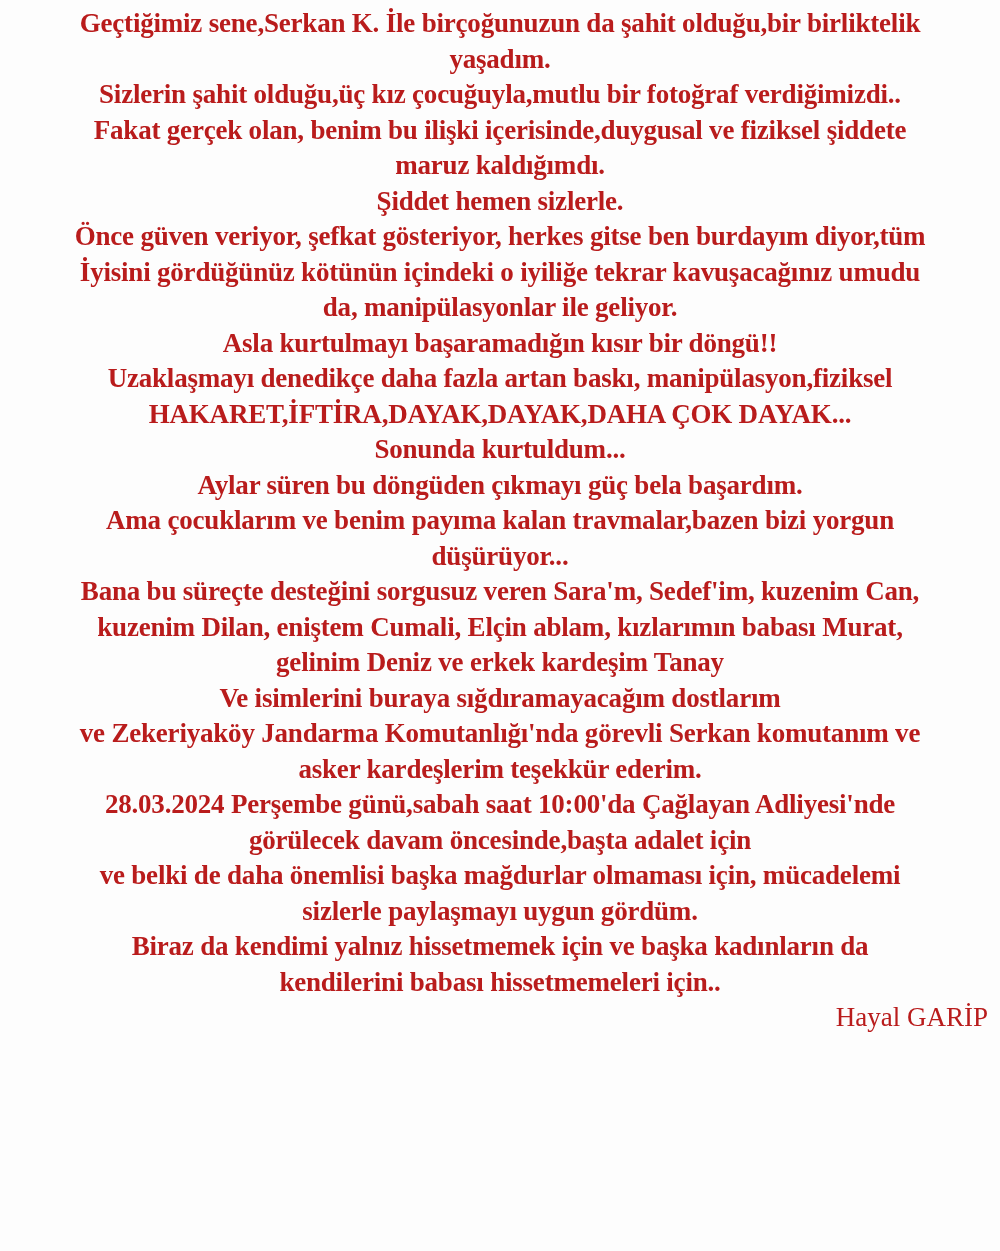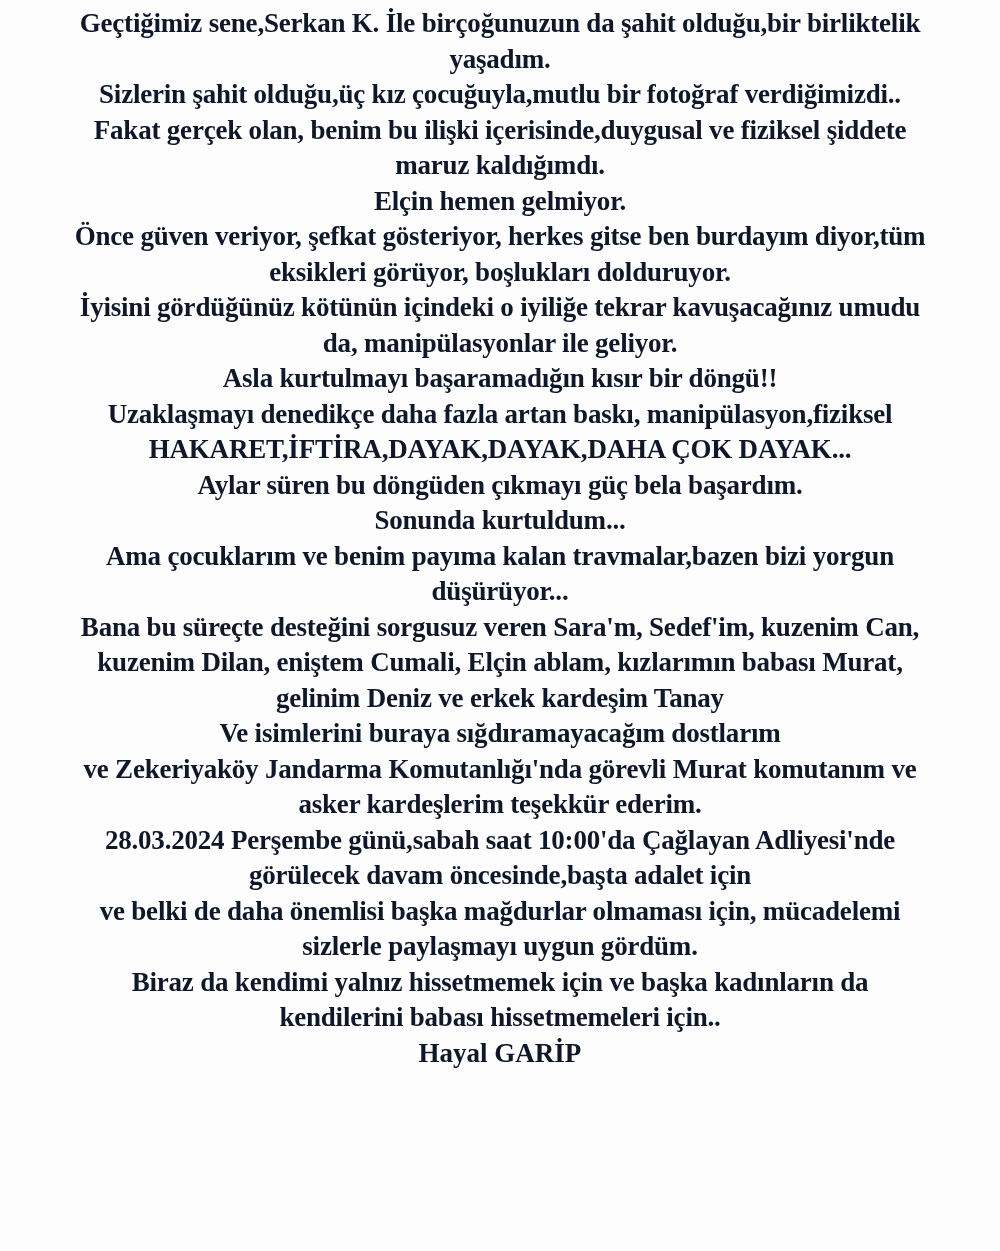--- a/index.html
+++ b/index.html
@@ -12,65 +12,64 @@
     height: 1251px;
     overflow: hidden;
     font-family: "Liberation Serif", "DejaVu Serif", serif;
   }
   .page {
     box-sizing: border-box;
     width: 1000px;
     height: 1251px;
     padding: 6px 12px;
     background: #fdfdfd;
-    color: #0f172a;
+    color: #b91c1c;
   }
   .line {
     text-align: center;
     font-weight: bold;
     font-size: 27px;
     line-height: 35.5px;
     white-space: nowrap;
     letter-spacing: -0.2px;
   }
   .signature {
-    text-align: center;
-    font-weight: bold;
+    text-align: right;
+    font-weight: normal;
     font-size: 27px;
     line-height: 35.5px;
     white-space: nowrap;
   }
 </style>
 </head>
 <body>
 
 <div class="page">
   <div>
       <div class="line">Geçtiğimiz sene,Serkan K. İle birçoğunuzun da şahit olduğu,bir birliktelik</div>
       <div class="line">yaşadım.</div>
       <div class="line">Sizlerin şahit olduğu,üç kız çocuğuyla,mutlu bir fotoğraf verdiğimizdi..</div>
       <div class="line">Fakat gerçek olan, benim bu ilişki içerisinde,duygusal ve fiziksel şiddete</div>
       <div class="line">maruz kaldığımdı.</div>
-      <div class="line">Elçin hemen gelmiyor.</div>
+      <div class="line">Şiddet hemen sizlerle.</div>
       <div class="line">Önce güven veriyor, şefkat gösteriyor, herkes gitse ben burdayım diyor,tüm</div>
-      <div class="line">eksikleri görüyor, boşlukları dolduruyor.</div>
       <div class="line">İyisini gördüğünüz kötünün içindeki o iyiliğe tekrar kavuşacağınız umudu</div>
       <div class="line">da, manipülasyonlar ile geliyor.</div>
       <div class="line">Asla kurtulmayı başaramadığın kısır bir döngü!!</div>
       <div class="line">Uzaklaşmayı denedikçe daha fazla artan baskı, manipülasyon,fiziksel</div>
       <div class="line">HAKARET,İFTİRA,DAYAK,DAYAK,DAHA ÇOK DAYAK...</div>
+      <div class="line">Sonunda kurtuldum...</div>
       <div class="line">Aylar süren bu döngüden çıkmayı güç bela başardım.</div>
-      <div class="line">Sonunda kurtuldum...</div>
       <div class="line">Ama çocuklarım ve benim payıma kalan travmalar,bazen bizi yorgun</div>
       <div class="line">düşürüyor...</div>
       <div class="line">Bana bu süreçte desteğini sorgusuz veren Sara'm, Sedef'im, kuzenim Can,</div>
       <div class="line">kuzenim Dilan, eniştem Cumali, Elçin ablam, kızlarımın babası Murat,</div>
       <div class="line">gelinim Deniz ve erkek kardeşim Tanay</div>
       <div class="line">Ve isimlerini buraya sığdıramayacağım dostlarım</div>
-      <div class="line">ve Zekeriyaköy Jandarma Komutanlığı'nda görevli Murat komutanım ve</div>
+      <div class="line">ve Zekeriyaköy Jandarma Komutanlığı'nda görevli Serkan komutanım ve</div>
       <div class="line">asker kardeşlerim teşekkür ederim.</div>
       <div class="line">28.03.2024 Perşembe günü,sabah saat 10:00'da Çağlayan Adliyesi'nde</div>
       <div class="line">görülecek davam öncesinde,başta adalet için</div>
       <div class="line">ve belki de daha önemlisi başka mağdurlar olmaması için, mücadelemi</div>
       <div class="line">sizlerle paylaşmayı uygun gördüm.</div>
       <div class="line">Biraz da kendimi yalnız hissetmemek için ve başka kadınların da</div>
       <div class="line">kendilerini babası hissetmemeleri için..</div>
     </div>
   <div class="signature">Hayal GARİP</div>
 </div>

